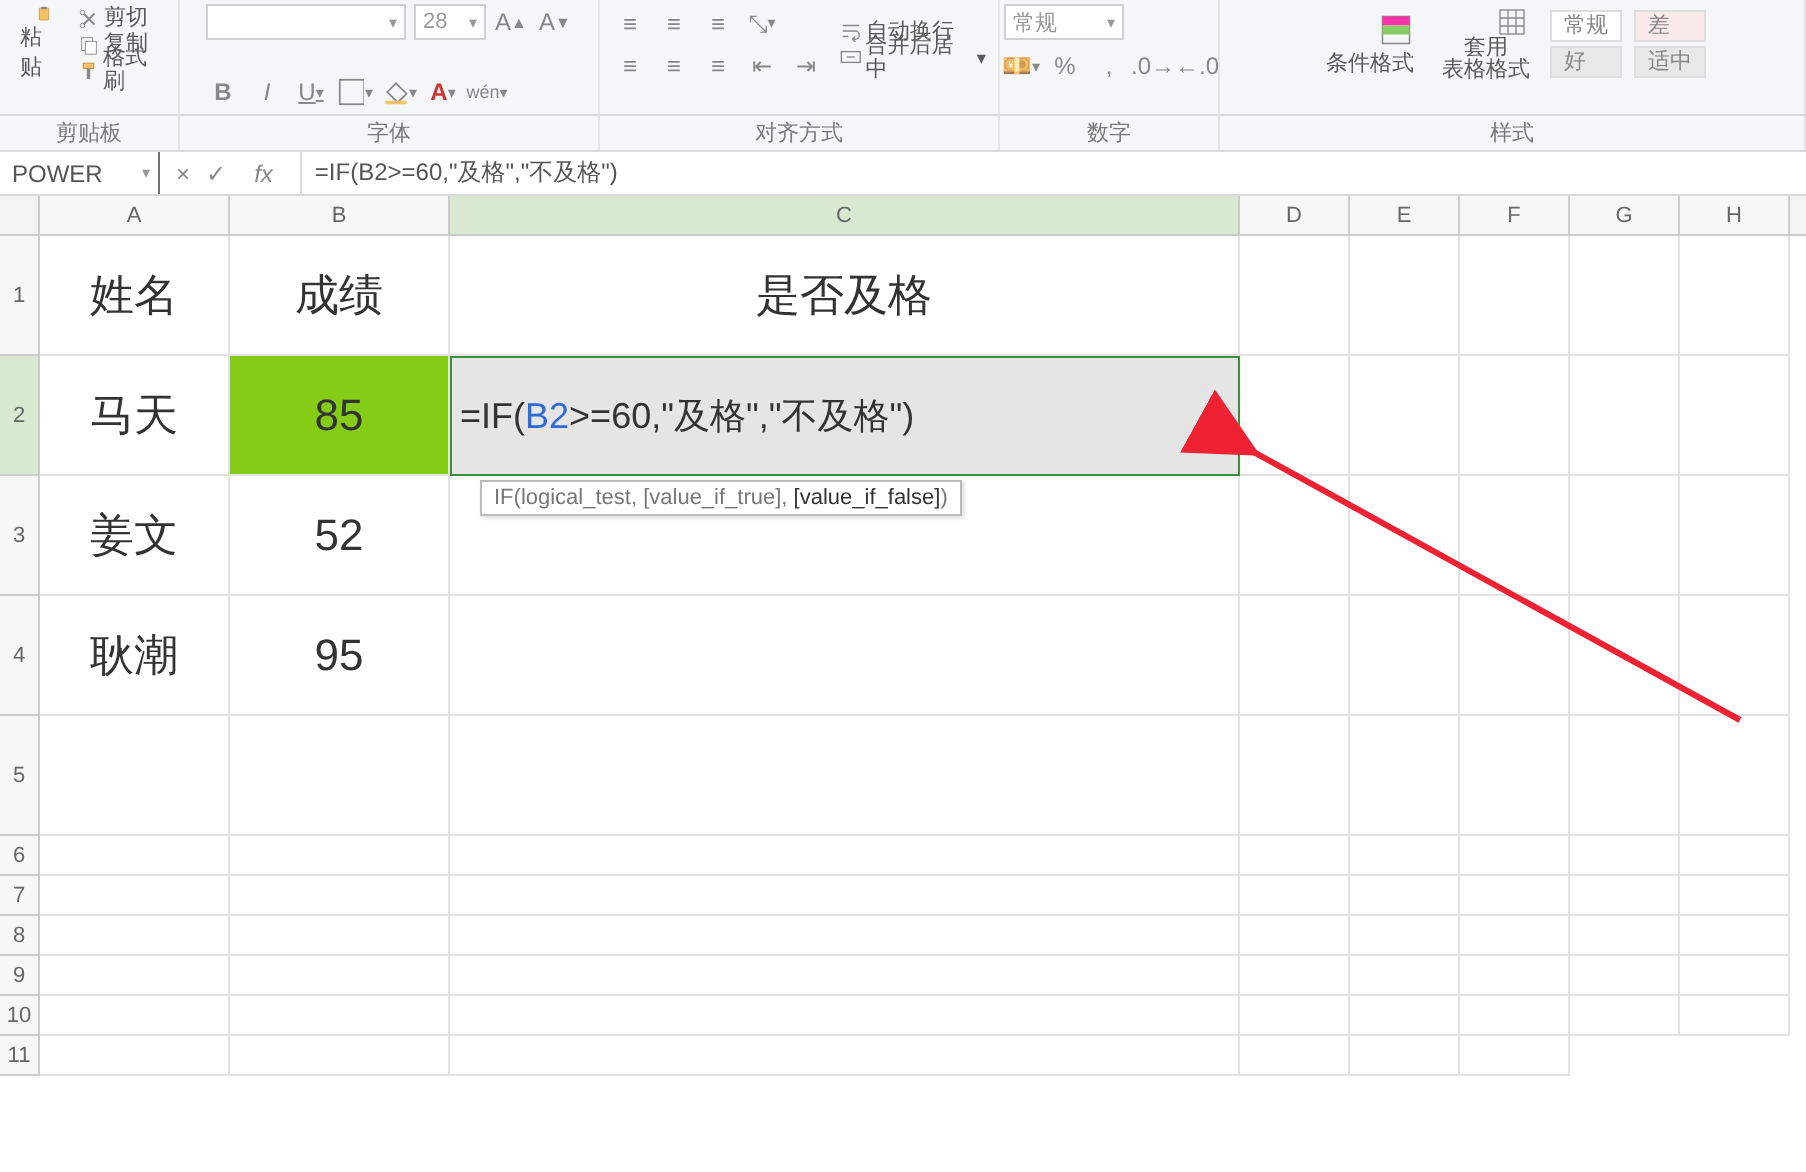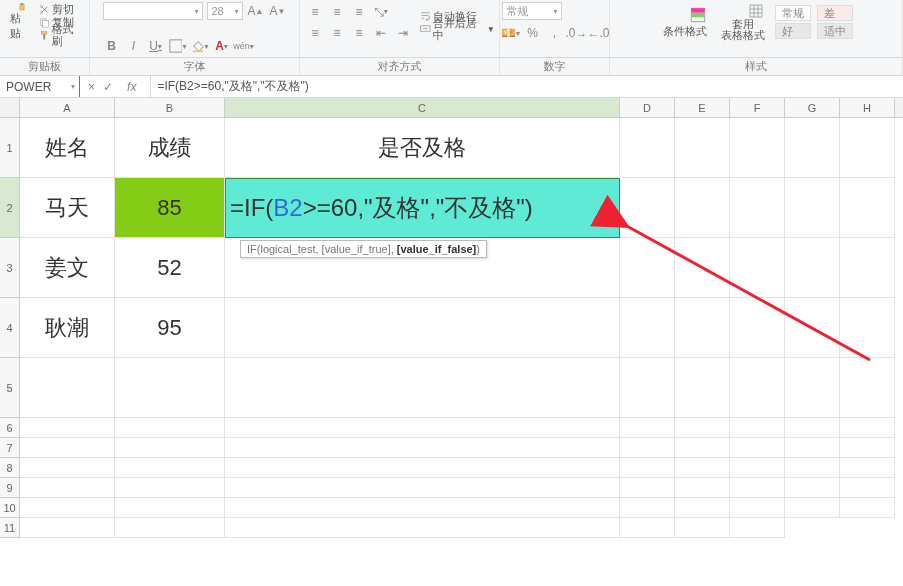--- a/index.html
+++ b/index.html
@@ -45,24 +45,24 @@
 .rowhead { width:20px; background:#f7f7f7; border-right:1px solid #ccc; border-bottom:1px solid #ccc; font-size:11px; color:#666; display:flex; align-items:center; justify-content:center;}
 .corner { width:20px; height:20px; background:#f3f3f3; border-right:1px solid #ccc; border-bottom:1px solid #ccc;}
 .gridbody { display:flex; }
 .rowheads{display:flex;flex-direction:column;}
 .cells{display:grid; position:relative;}
 .cell { border-right:1px solid #e3e3e3; border-bottom:1px solid #e3e3e3; display:flex; align-items:center; justify-content:center; font-size:22px; color:#333; background:#fff;}
 .cell.small{font-size:12px;}
 .cell.selB{background:#84cc16;}
 
 
-.editor { position:absolute; border:1.5px solid #3c8f3c; background:#5eead4; display:flex; align-items:center; font-size:24px; color:#333; padding:0 4px; white-space:pre;}
+.editor { position:absolute; border:1.5px solid #3c8f3c; background:#e5e5e5; display:flex; align-items:center; font-size:18px; color:#333; padding:0 4px; white-space:pre;}
 .editor .ref{color:#2e6bd6;}
 .tooltip { position:absolute; background:#fff; border:1px solid #bbb; font-size:11px; color:#777; padding:2px 6px; box-shadow:1px 1px 2px rgba(0,0,0,.15);}
-.tooltip b{color:#333;font-weight:bold;}
+.tooltip b{color:#333;font-weight:normal;}
 
 
 .cA{width:95px;} .cB{width:110px;} .cC{width:395px;}
 .cD,.cE,.cF,.cG,.cH{width:55px;}
 .r-big{height:60px;} .r-sm{height:20px;}
 
 .number-panel{display:flex;gap:4px;flex-direction:column;align-items:flex-start;}
 .num-sel{font-size:11px;color:#999;border:1px solid #d0d0d0;background:#fff;height:18px;padding:0 14px 0 4px;display:inline-flex;align-items:center;position:relative;width:60px;}
 .num-sel::after{content:"▾";position:absolute;right:3px;font-size:8px;color:#999;}
 

